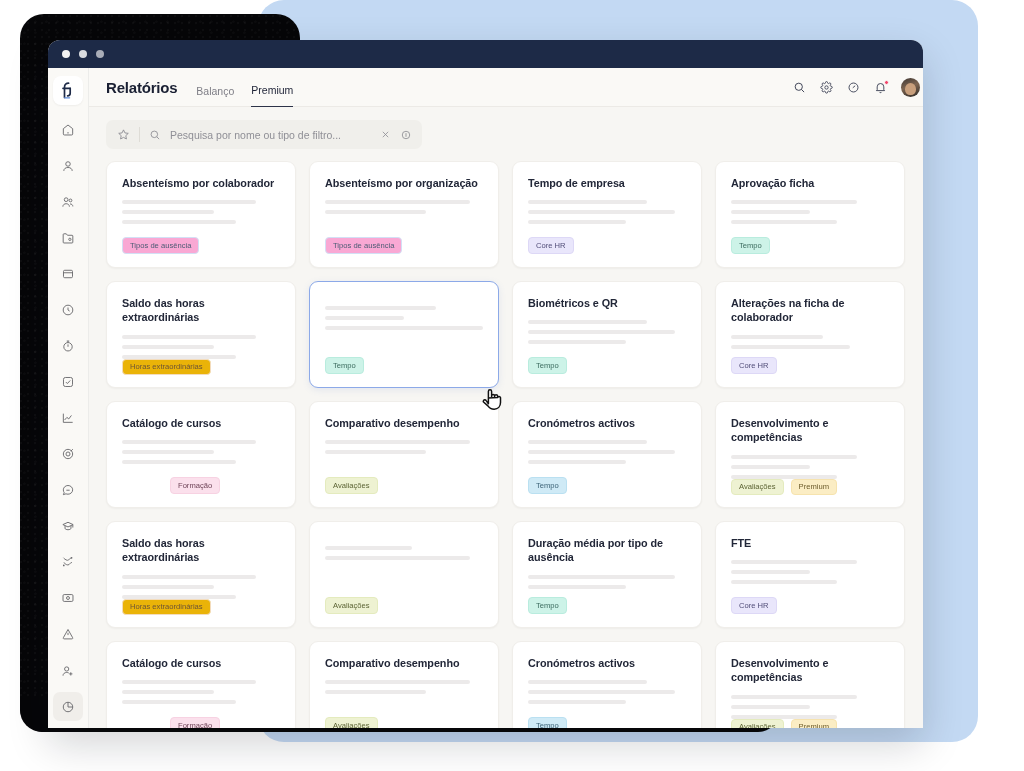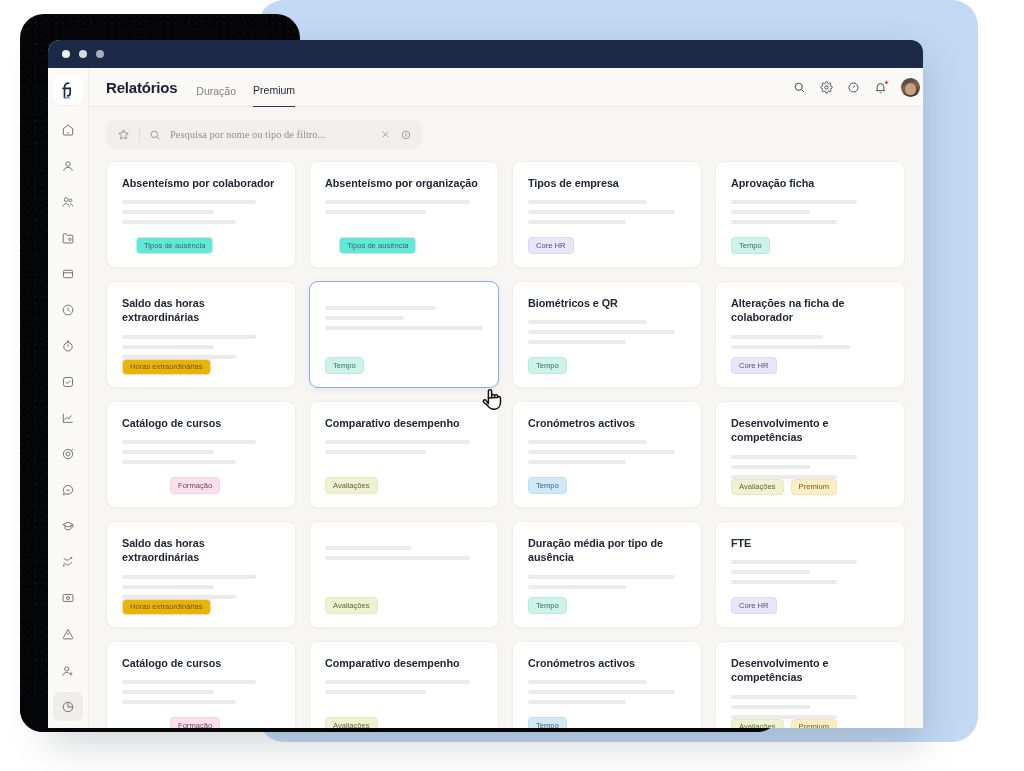--- a/index.html
+++ b/index.html
@@ -174,21 +174,21 @@
     align-items: center;
     padding: 0 10px 0 11px;
     gap: 9px;
     width: 316px;
     color: #8c8c92;
   }
   .searchbar svg { display: block; flex: 0 0 auto; }
   .search-input {
     flex: 1;
     border: none; background: transparent; outline: none;
-    font-family: Liberation Serif, serif;
+    font-family: Liberation Sans, sans-serif;
     font-size: 10.5px;
     color: #76767d;
     min-width: 0;
   }
   .search-input::placeholder { color: #8f8f96; }
   .sep-v { width: 1px; height: 15px; background: #dedcd6; }
 
   
   .scroll {
     flex: 1;
@@ -227,21 +227,21 @@
   .skel { margin-top: 10px; display: flex; flex-direction: column; gap: 6px; }
   .skel i { display: block; height: 4px; border-radius: 3px; background: #eceaea; }
   .tags { margin-top: auto; display: flex; gap: 7px; }
   .tag {
     font-size: 7.6px;
     padding: 3.5px 7px;
     border-radius: 4px;
     line-height: 1;
     white-space: nowrap;
   }
-  .tag-blue   { background:#5eead4; color:#4b5b74; border:1px solid #d2e0f5;margin-left:14px; }
+  .tag-blue   { background:#f9a8d4; color:#4b5b74; border:1px solid #d2e0f5; }
   .tag-purple { background:#e9e6fb; color:#514d78; border:1px solid #ddd8f6; }
   .tag-mint   { background:#cdf3e8; color:#3b6b5e; border:1px solid #b9ecde; }
   .tag-cyan   { background:#cfeaf6; color:#3c6276; border:1px solid #bae0f1; }
   .tag-orange { background:#eab308; color:#6d5536; border:1px solid #f3dcbd; }
   .tag-pink   { background:#fbe0ec; color:#6f4458; border:1px solid #f7d2e2;margin-left:48px; }
   .tag-olive  { background:#eef2d2; color:#5c6334; border:1px solid #e4ebbe; }
   .tag-yellow { background:#fbedc4; color:#6d5c2b; border:1px solid #f6e3ae; }
 
   
   .cursor {
@@ -392,21 +392,21 @@
               <path d="M9 3v6h6"></path>
             </svg>
         </div>
       </nav>
 
       <div class="content">
 
         <div class="topbar">
           <div class="page-title">Relatórios</div>
           <div class="tabs">
-            <div class="tab">Duração</div>
+            <div class="tab">Balanço</div>
             <div class="tab active">Premium</div>
           </div>
           <div class="topbar-right">
             <span class="tb-ico">
               <svg width="13" height="13" viewBox="0 0 18 18" fill="none" stroke="currentColor" stroke-width="1.35">
                   <circle cx="8" cy="8" r="5"></circle>
                   <path d="M11.8 11.8 15.4 15.4"></path>
                 </svg>
             </span>
             <span class="tb-ico">
@@ -479,21 +479,21 @@
                 <div class="card-title">Absenteísmo por organização</div>
                 <div class="skel">
                   <i style="width: 92%;"></i>
                   <i style="width: 64%;"></i>
                 </div>
                 <div class="tags">
                   <span class="tag tag-blue">Tipos de ausência</span>
                 </div>
               </div>
               <div class="card">
-                <div class="card-title">Tipos de empresa</div>
+                <div class="card-title">Tempo de empresa</div>
                 <div class="skel">
                   <i style="width: 75%;"></i>
                   <i style="width: 93%;"></i>
                   <i style="width: 62%;"></i>
                 </div>
                 <div class="tags">
                   <span class="tag tag-purple">Core HR</span>
                 </div>
               </div>
               <div class="card">

